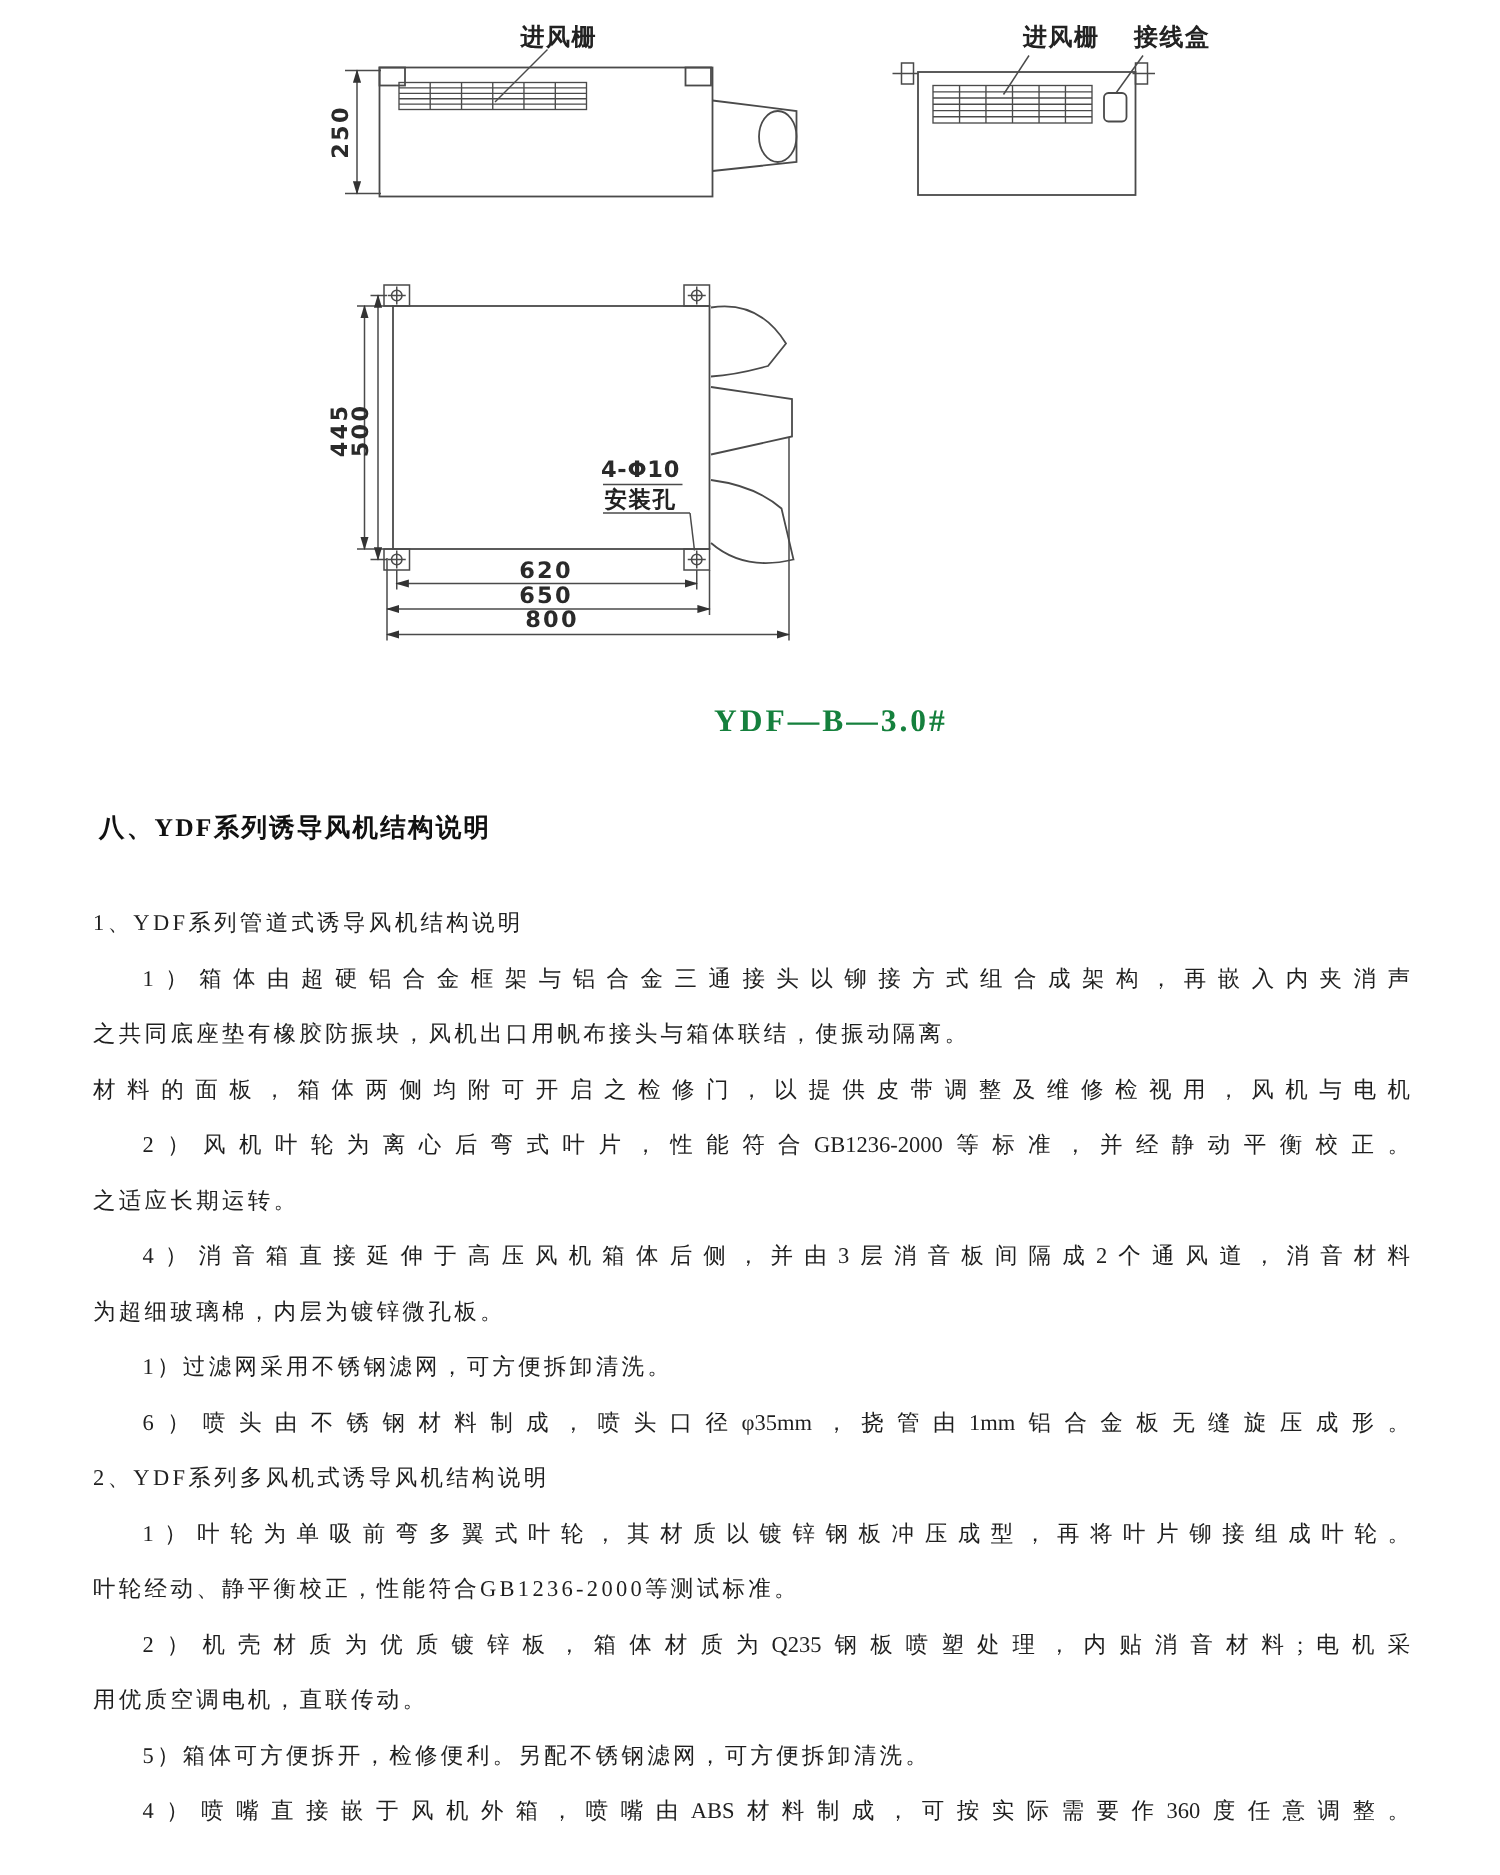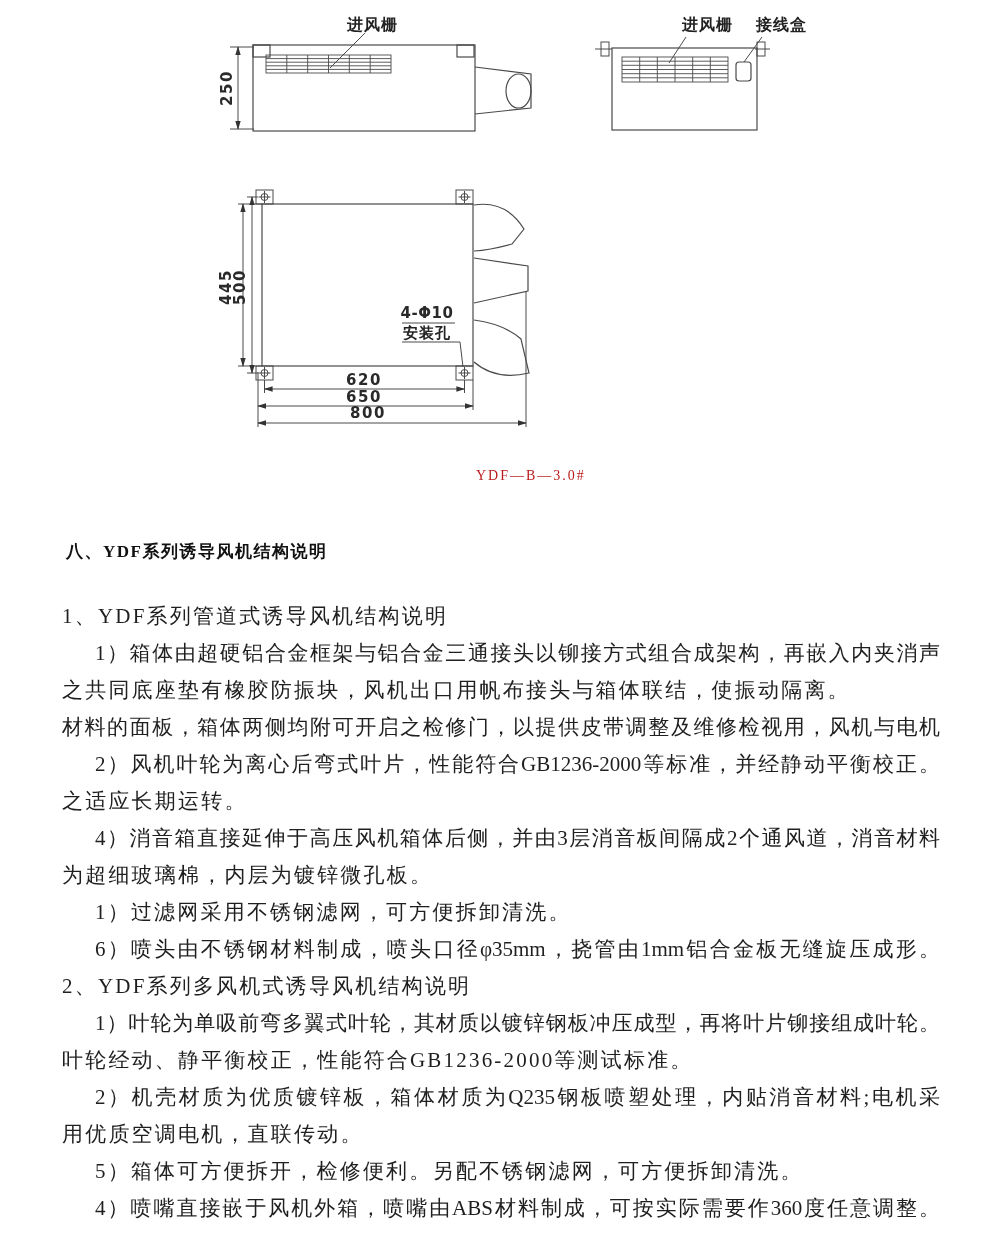--- a/index.html
+++ b/index.html
@@ -7,29 +7,29 @@
     position:relative; width:1000px; height:1250px; background:#ffffff;
     overflow:hidden; color:#1c1c1c;
     font-family:"Liberation Serif","DejaVu Serif",serif;
   }
   .drawings { position:absolute; top:0; left:0; }
   svg text { fill:#222; }
   .cnlabel { font-size:16px; font-weight:bold; letter-spacing:1px; font-family:"Liberation Serif","DejaVu Serif",serif; }
   .dimnum  { font-size:15px; font-weight:600; letter-spacing:1.5px; font-family:"DejaVu Sans","Liberation Sans",sans-serif; fill:#2a2a2a; }
   .caption {
     position:absolute; left:476px; top:468px;
-    font-size:14px; font-weight:normal; letter-spacing:2px; color:#b91c1c;
+    font-size:21px; font-weight:bold; letter-spacing:2px; color:#15803d;
   }
   .heading {
     position:absolute; left:66px; top:540px;
     font-size:17px; font-weight:bold; letter-spacing:1.5px; color:#111;
   }
   .bodytext { position:absolute; left:62px; top:598px; width:878px; }
   .ln {
-    height:37px; line-height:37px; font-size:21px;
+    height:37px; line-height:37px; font-size:15px;
     letter-spacing:2.2px; white-space:nowrap; color:#1f1f1f;
   }
   .ln.jf { letter-spacing:0; white-space:normal; text-align:justify; text-align-last:justify; }
   .ln.ind { padding-left:33px; }
 </style>
 </head>
 <body>
 
 <div class="page">
 

